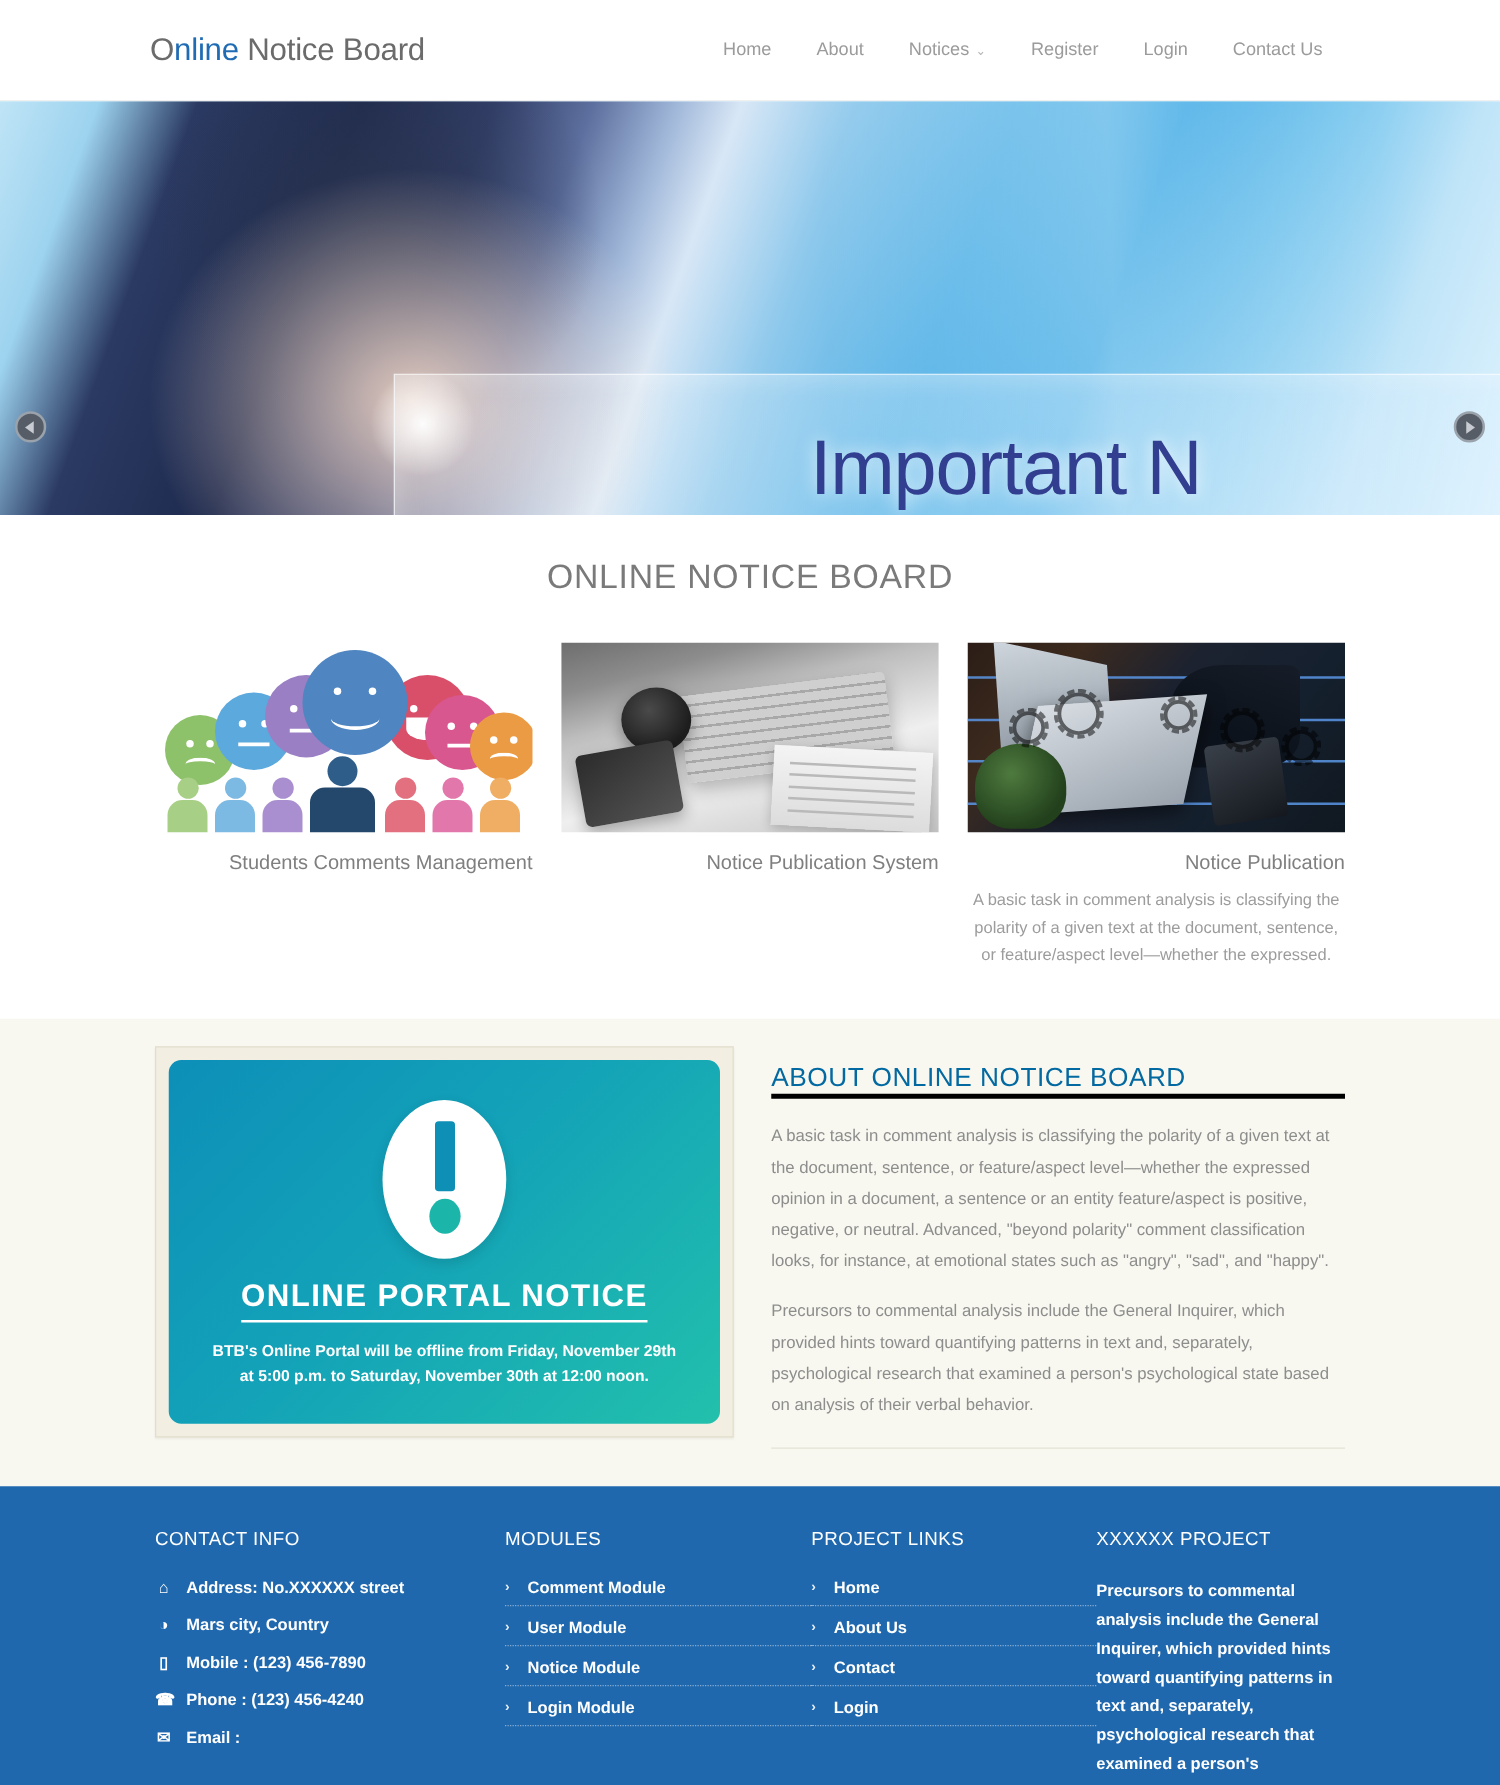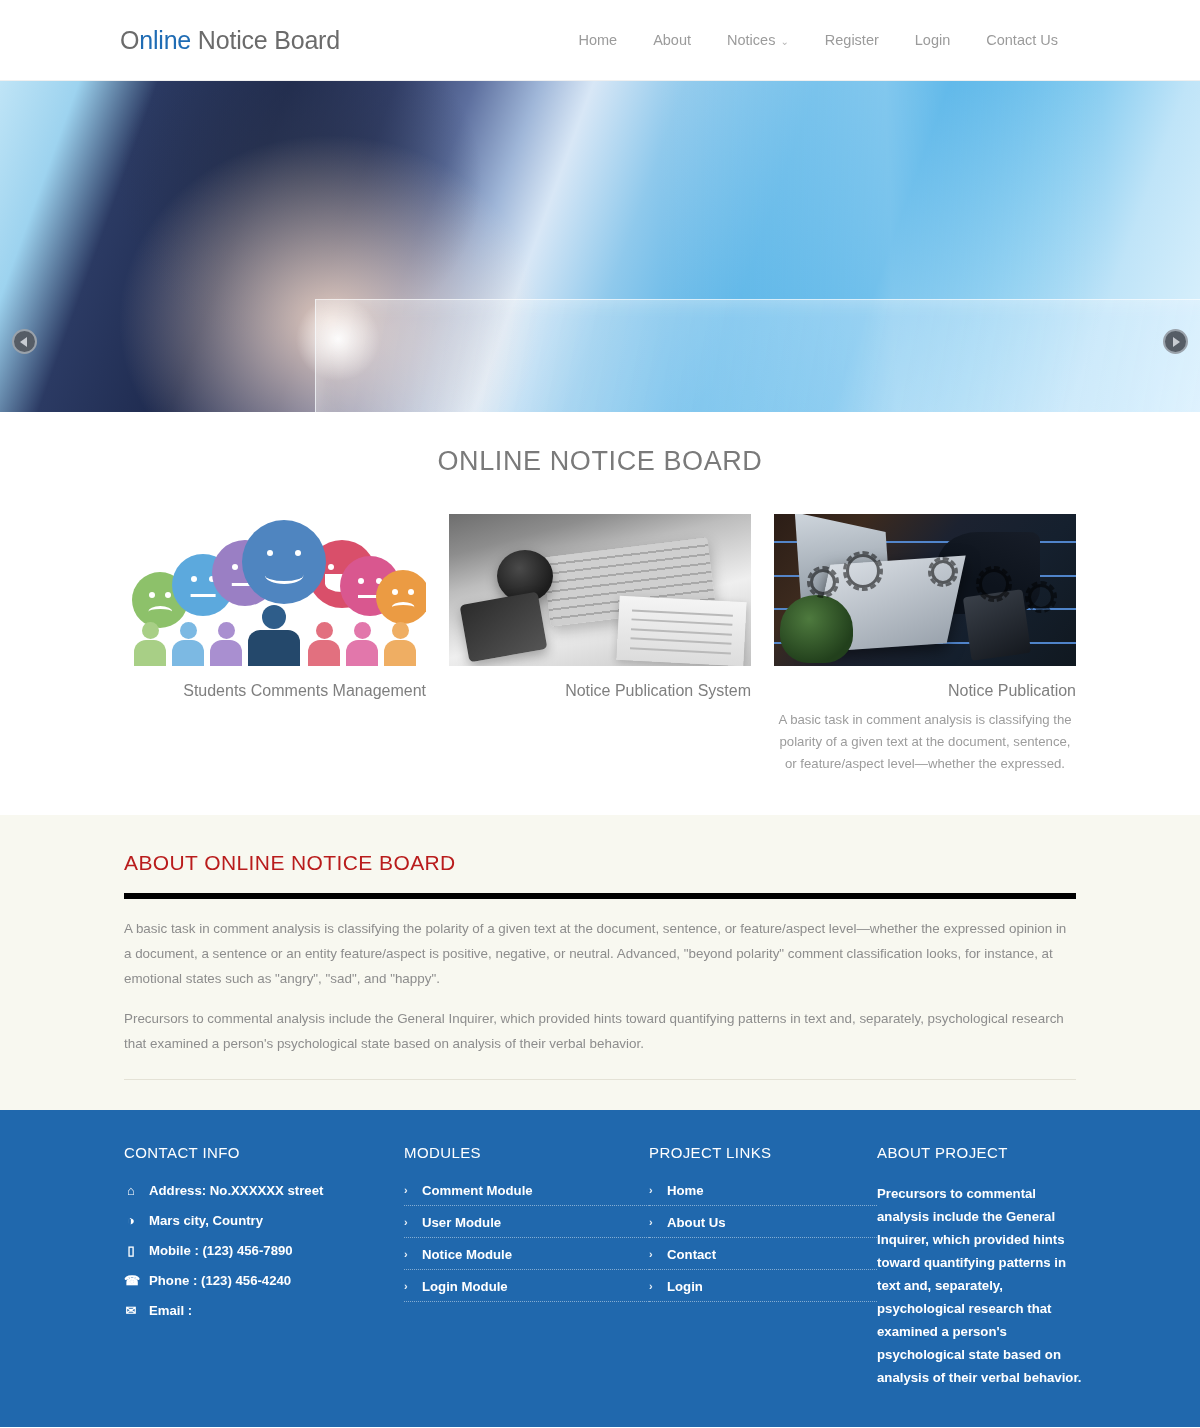--- a/index.html
+++ b/index.html
@@ -340,25 +340,24 @@
   }
   .notice-body {
     color: #ffffff;
     font-size: 12.6px;
     line-height: 1.55;
     font-weight: 700;
   }
   .about-col { flex: 1; padding-top: 14px; }
   .about-title {
     font-size: 21px;
-    color: #b91c1c;
+    color: #0369a1;
     font-weight: 400;
     letter-spacing: 0.4px;
-    padding-bottom: 18px;
-    border-bottom: 6px solid #000000;
+    border-bottom: 4px solid #000000;
     margin-bottom: 18px;
   }
   .about-p {
     font-size: 13.4px;
     line-height: 1.86;
     color: #8d8d8d;
     margin-bottom: 15px;
   }
   .about-rule { border-top: 1px solid #e4e2d6; margin-top: 22px; }
 
@@ -446,20 +445,21 @@
       </a>
       <a class="nav-item" href="#">
         <span>Contact Us</span>
       </a>
     </nav>
 </header>
 
 <section class="hero">
   <div class="hero-photo"></div>
   <div class="hero-panel"></div>
+  <div class="hero-caption">Important N</div>
   <div class="slider-arrow prev">
     <span class="tri"></span>
   </div>
   <div class="slider-arrow next">
     <span class="tri"></span>
   </div>
 </section>
 
 <section class="features">
   <h2 class="section-title">ONLINE NOTICE BOARD</h2>
@@ -587,20 +587,31 @@
         </div>
       </div>
       <h3 class="card-title">Notice Publication</h3>
       <p class="card-text">A basic task in comment analysis is classifying the polarity of a given text at the document, sentence, or feature/aspect level—whether the expressed.</p>
     </div>
 
   </div>
 </section>
 
 <section class="about">
+  <div class="notice-frame">
+    <div class="notice-card">
+      <div class="bang-circle">
+        <span class="bang-bar"></span>
+        <span class="bang-dot"></span>
+      </div>
+      <div class="notice-heading">ONLINE PORTAL NOTICE</div>
+      <div class="notice-body">BTB's Online Portal will be offline from Friday, November 29th</div>
+      <div class="notice-body">at 5:00 p.m. to Saturday, November 30th at 12:00 noon.</div>
+    </div>
+  </div>
   <div class="about-col">
     <h2 class="about-title">ABOUT ONLINE NOTICE BOARD</h2>
     <p class="about-p">A basic task in comment analysis is classifying the polarity of a given text at the document, sentence, or feature/aspect level—whether the expressed opinion in a document, a sentence or an entity feature/aspect is positive, negative, or neutral. Advanced, "beyond polarity" comment classification looks, for instance, at emotional states such as "angry", "sad", and "happy".</p>
     <p class="about-p">Precursors to commental analysis include the General Inquirer, which provided hints toward quantifying patterns in text and, separately, psychological research that examined a person's psychological state based on analysis of their verbal behavior.</p>
     <div class="about-rule"></div>
   </div>
 </section>
 
 <footer class="footer">
   <div class="f-col c1">
@@ -680,16 +691,16 @@
         </li>
         <li>
           <a class="f-link" href="#">
             <span class="chev">›</span>
             <span>Login</span>
           </a>
         </li>
       </ul>
   </div>
   <div class="f-col c4">
-    <div class="f-title">ABOUT PROJECT</div>
+    <div class="f-title">XXXXXX PROJECT</div>
     <p class="f-about-text">Precursors to commental analysis include the General Inquirer, which provided hints toward quantifying patterns in text and, separately, psychological research that examined a person's psychological state based on analysis of their verbal behavior.</p>
   </div>
 </footer>
 
 </body></html>

